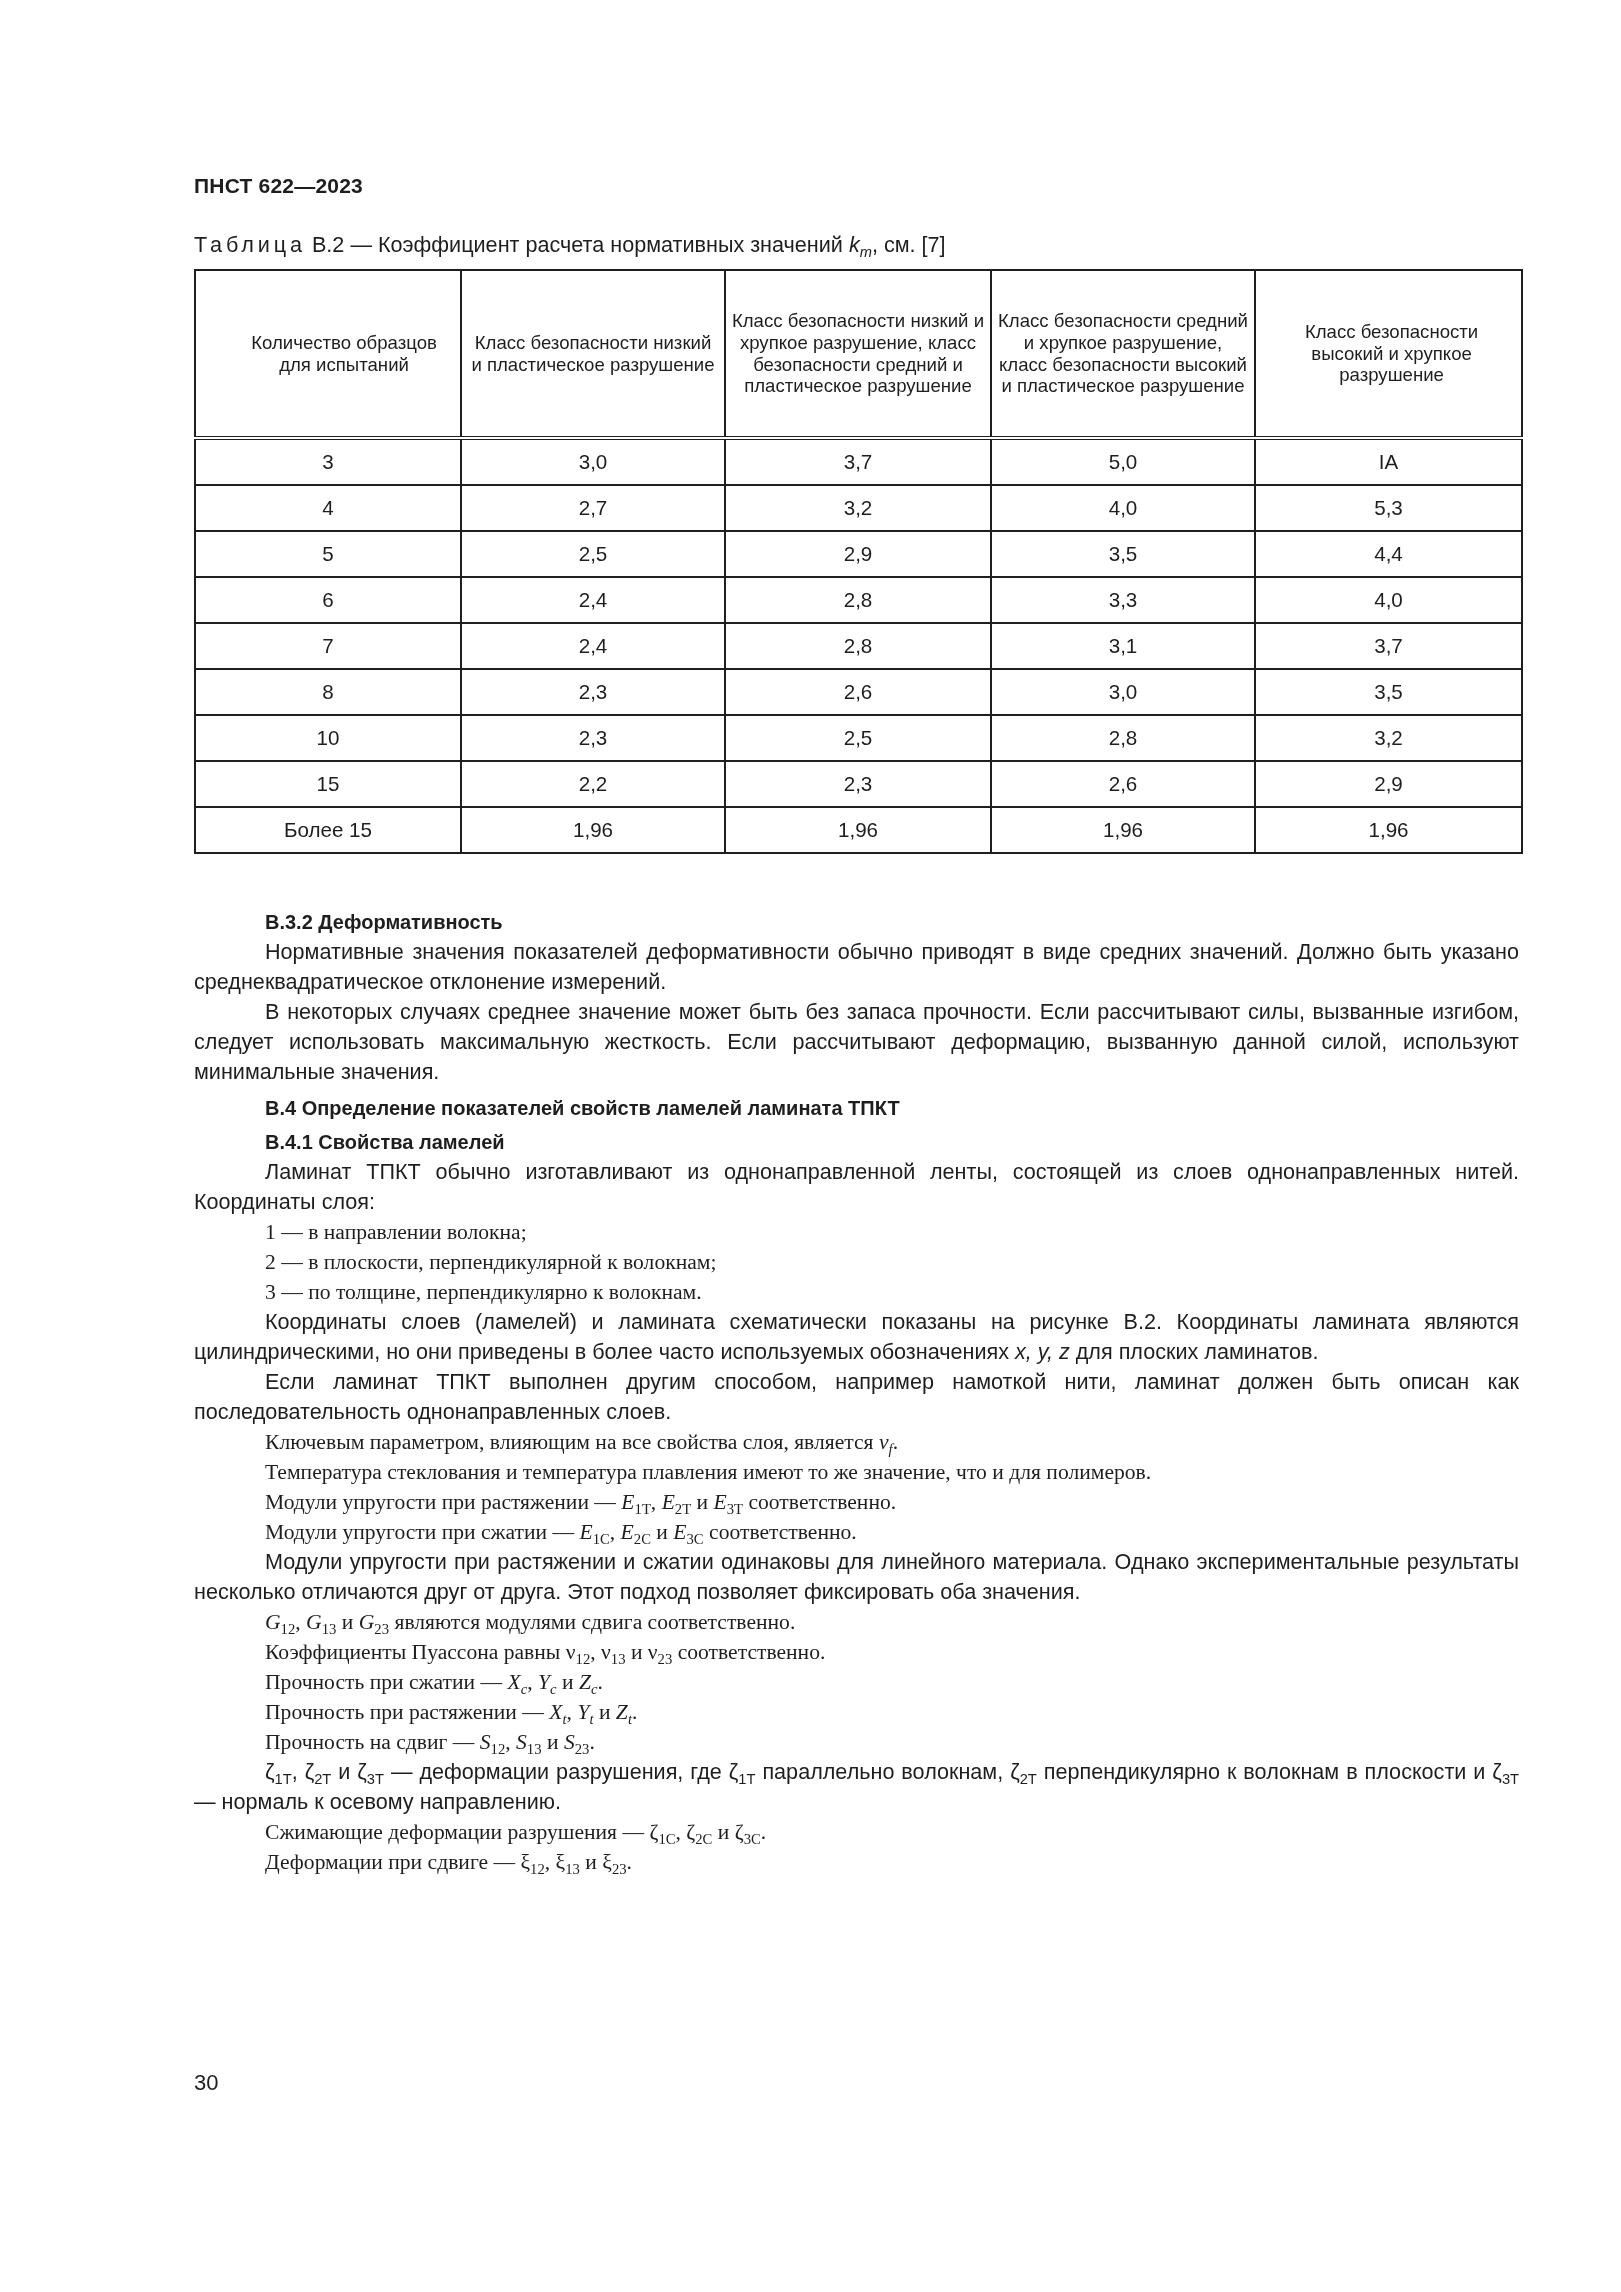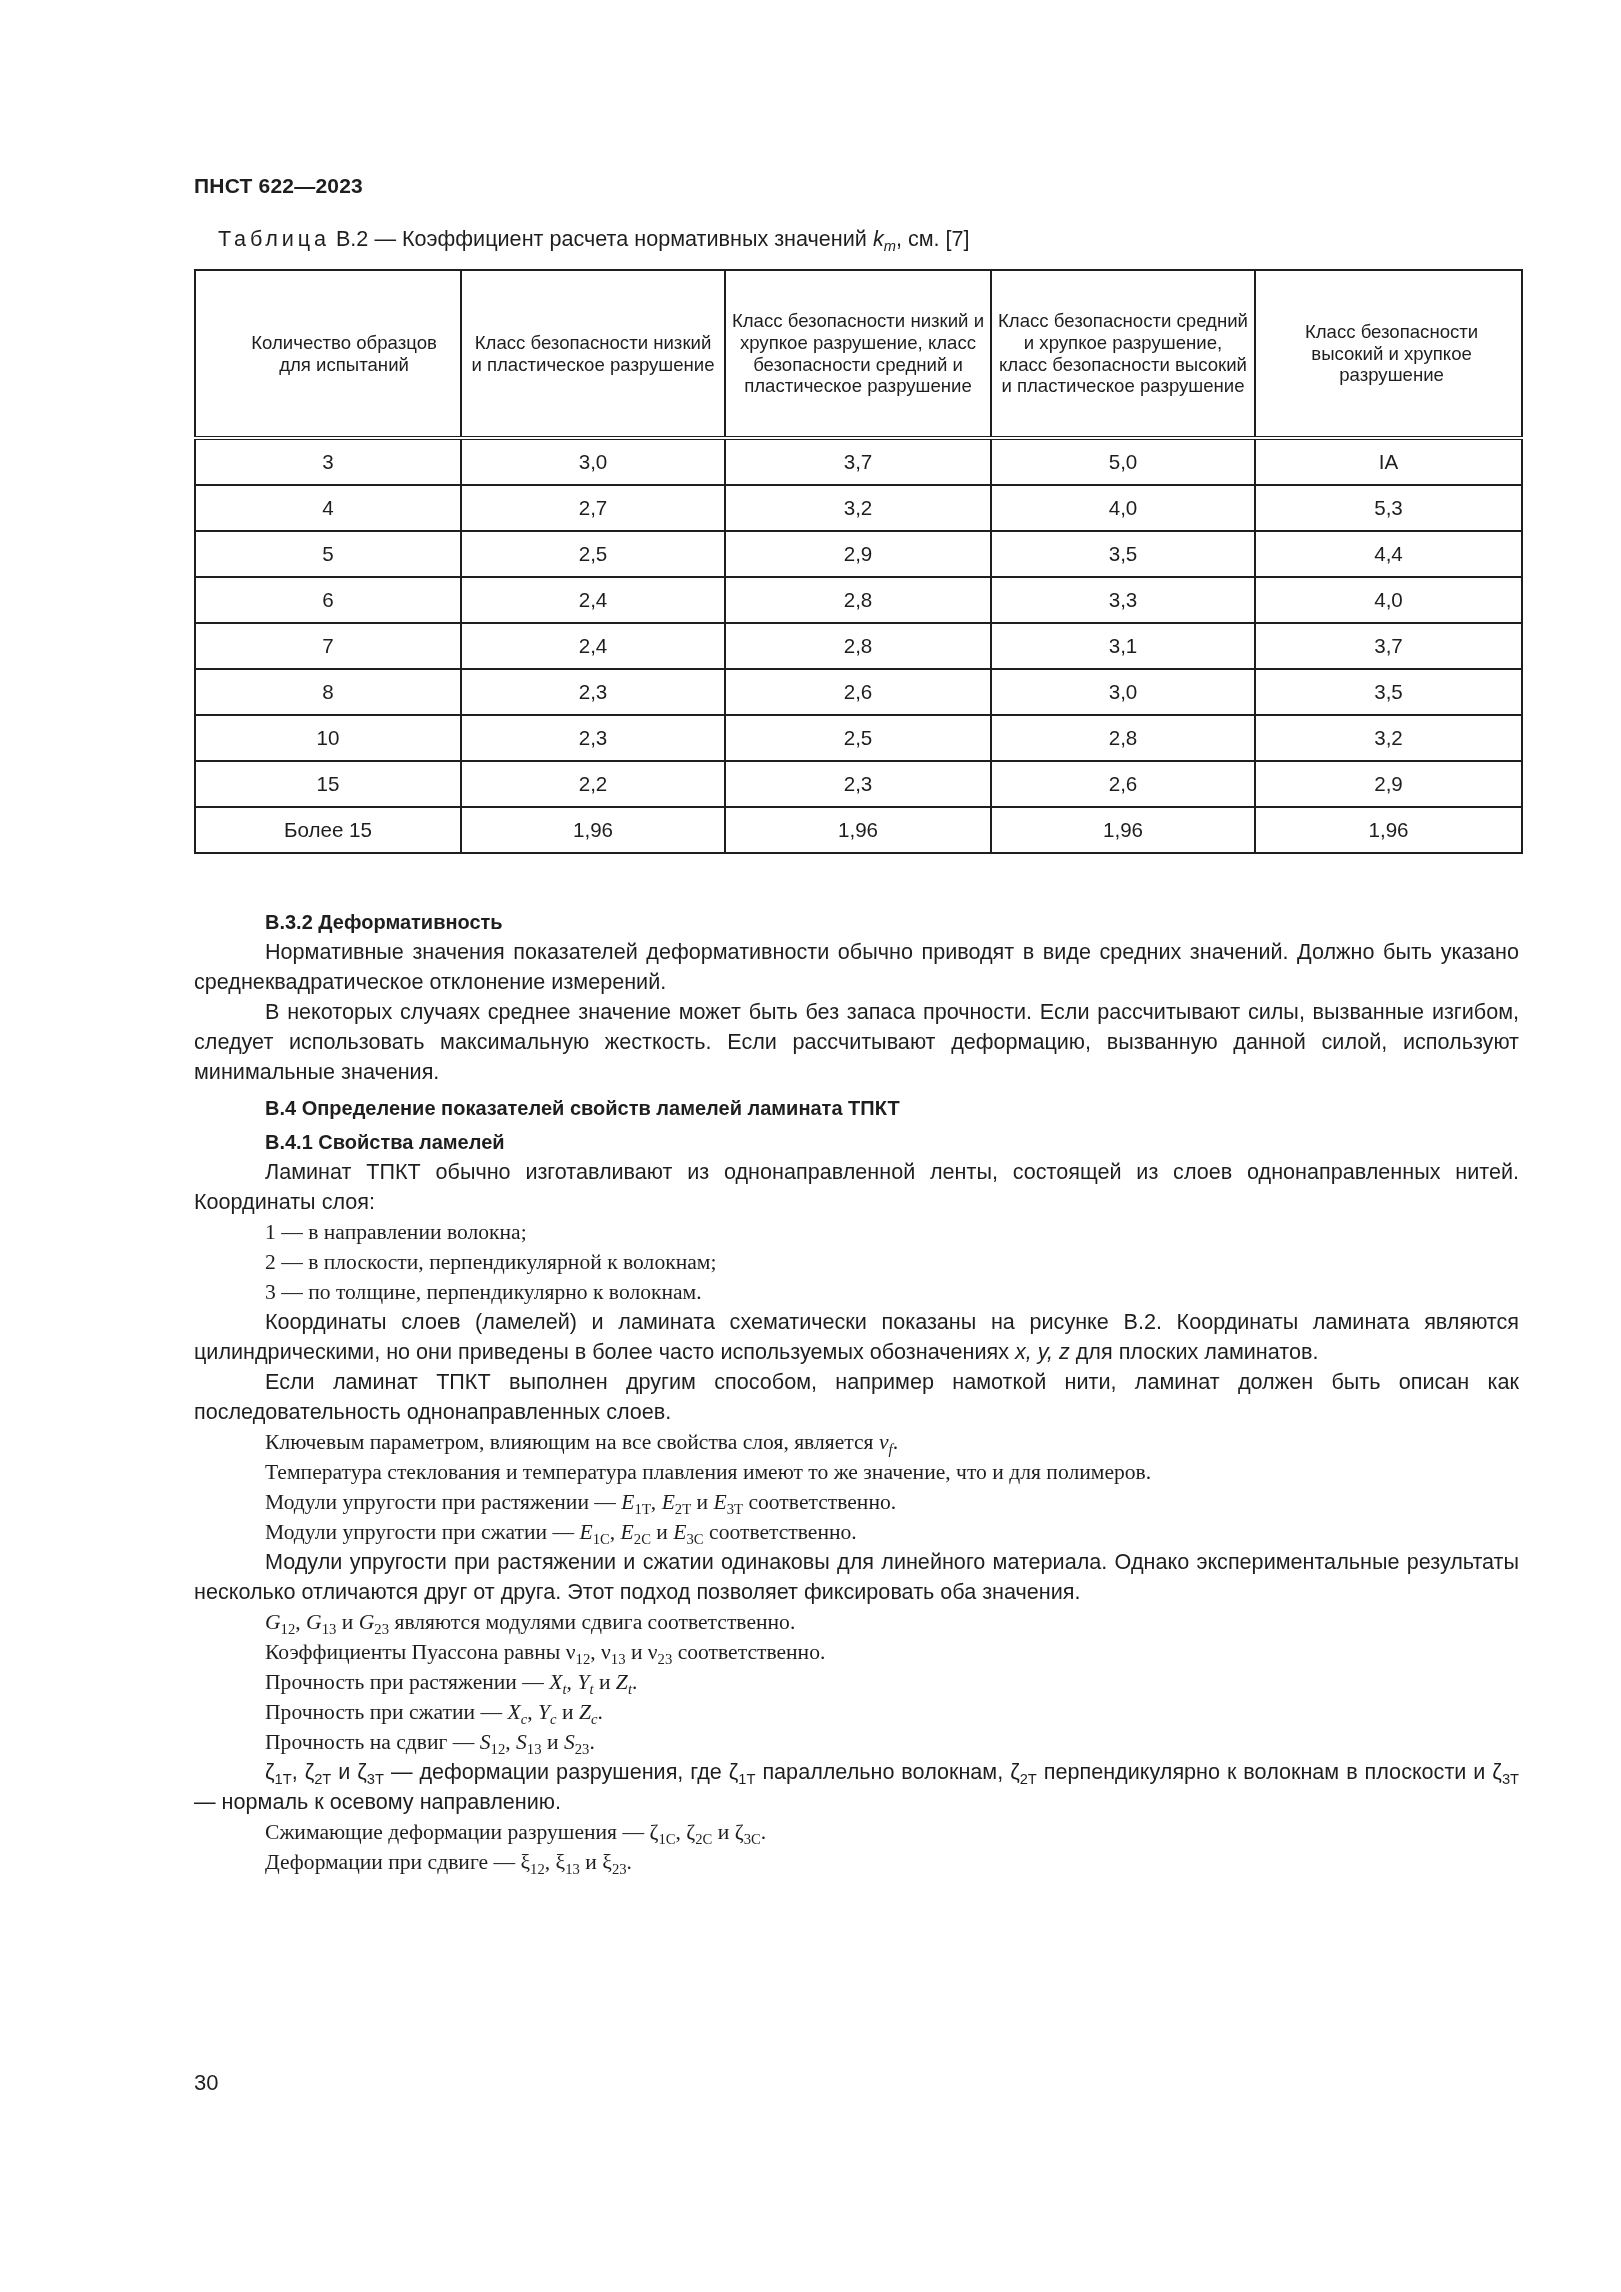--- a/index.html
+++ b/index.html
@@ -5,23 +5,22 @@
   html, body { margin: 0; padding: 0; background: #ffffff; }
   body {
     width: 1621px; height: 2293px; position: relative; overflow: hidden;
     font-family: "Liberation Sans", sans-serif; color: #1e1e1e;
   }
   .doc-code {
     position: absolute; left: 194px; top: 166px;
     font-size: 21px; font-weight: bold; letter-spacing: 0.2px; margin-top: 8px;
   }
   .caption {
-    position: absolute; left: 194px; top: 226px;
+    position: absolute; left: 194px; top: 232px;
     font-size: 21.6px;
-    margin-left: 24px;
   }
   .caption .spaced { letter-spacing: 3.9px; }
   .caption i { font-style: italic; }
   .caption sub { font-size: 14.7px; font-style: italic; vertical-align: -4.9px; line-height: 0; }
 
   table.kt {
     position: absolute; left: 194px; top: 269px;
     width: 1325px; border-collapse: collapse; table-layout: fixed;
     font-size: 20.6px;
   }
@@ -172,22 +171,22 @@
   <p class="nojust">3 — по толщине, перпендикулярно к волокнам.</p>
   <p><span>Координаты слоев (ламелей) и ламината схематически показаны на рисунке В.2. Координаты ламината являются цилиндрическими, но они приведены в более часто используемых обозначениях </span><i>x, y, z</i><span> для плоских ламинатов.</span></p>
   <p>Если ламинат ТПКТ выполнен другим способом, например намоткой нити, ламинат должен быть описан как последовательность однонаправленных слоев.</p>
   <p class="nojust"><span>Ключевым параметром, влияющим на все свойства слоя, является </span><i>v</i><sub class="it">f</sub><span>.</span></p>
   <p class="nojust">Температура стеклования и температура плавления имеют то же значение, что и для полимеров.</p>
   <p class="nojust"><span>Модули упругости при растяжении — </span><i>E</i><sub>1T</sub><span>, </span><i>E</i><sub>2T</sub><span> и </span><i>E</i><sub>3T</sub><span> соответственно.</span></p>
   <p class="nojust"><span>Модули упругости при сжатии — </span><i>E</i><sub>1C</sub><span>, </span><i>E</i><sub>2C</sub><span> и </span><i>E</i><sub>3C</sub><span> соответственно.</span></p>
   <p>Модули упругости при растяжении и сжатии одинаковы для линейного материала. Однако экспериментальные результаты несколько отличаются друг от друга. Этот подход позволяет фиксировать оба значения.</p>
   <p class="nojust"><i>G</i><sub>12</sub><span>, </span><i>G</i><sub>13</sub><span> и </span><i>G</i><sub>23</sub><span> являются модулями сдвига соответственно.</span></p>
   <p class="nojust"><span>Коэффициенты Пуассона равны </span><span>ν</span><sub>12</sub><span>, </span><span>ν</span><sub>13</sub><span> и </span><span>ν</span><sub>23</sub><span> соответственно.</span></p>
+  <p class="nojust"><span>Прочность при сжатии — </span><i>X</i><sub class="it">c</sub><span>, </span><i>Y</i><sub class="it">c</sub><span> и </span><i>Z</i><sub class="it">c</sub><span>.</span></p>
   <p class="nojust"><span>Прочность при растяжении — </span><i>X</i><sub class="it">t</sub><span>, </span><i>Y</i><sub class="it">t</sub><span> и </span><i>Z</i><sub class="it">t</sub><span>.</span></p>
-  <p class="nojust"><span>Прочность при сжатии — </span><i>X</i><sub class="it">c</sub><span>, </span><i>Y</i><sub class="it">c</sub><span> и </span><i>Z</i><sub class="it">c</sub><span>.</span></p>
   <p class="nojust"><span>Прочность на сдвиг — </span><i>S</i><sub>12</sub><span>, </span><i>S</i><sub>13</sub><span> и </span><i>S</i><sub>23</sub><span>.</span></p>
   <p><span>ζ</span><sub>1T</sub><span>, </span><span>ζ</span><sub>2T</sub><span> и </span><span>ζ</span><sub>3T</sub><span> — деформации разрушения, где </span><span>ζ</span><sub>1T</sub><span> параллельно волокнам, </span><span>ζ</span><sub>2T</sub><span> перпендикулярно к волокнам в плоскости и </span><span>ζ</span><sub>3T</sub><span> — нормаль к осевому направлению.</span></p>
   <p class="nojust"><span>Сжимающие деформации разрушения — </span><span>ζ</span><sub>1C</sub><span>, </span><span>ζ</span><sub>2C</sub><span> и </span><span>ζ</span><sub>3C</sub><span>.</span></p>
   <p class="nojust"><span>Деформации при сдвиге — </span><span>ξ</span><sub>12</sub><span>, </span><span>ξ</span><sub>13</sub><span> и </span><span>ξ</span><sub>23</sub><span>.</span></p>
 </div>
 
 <div class="page-number">30</div>
 
 
 </body></html>

